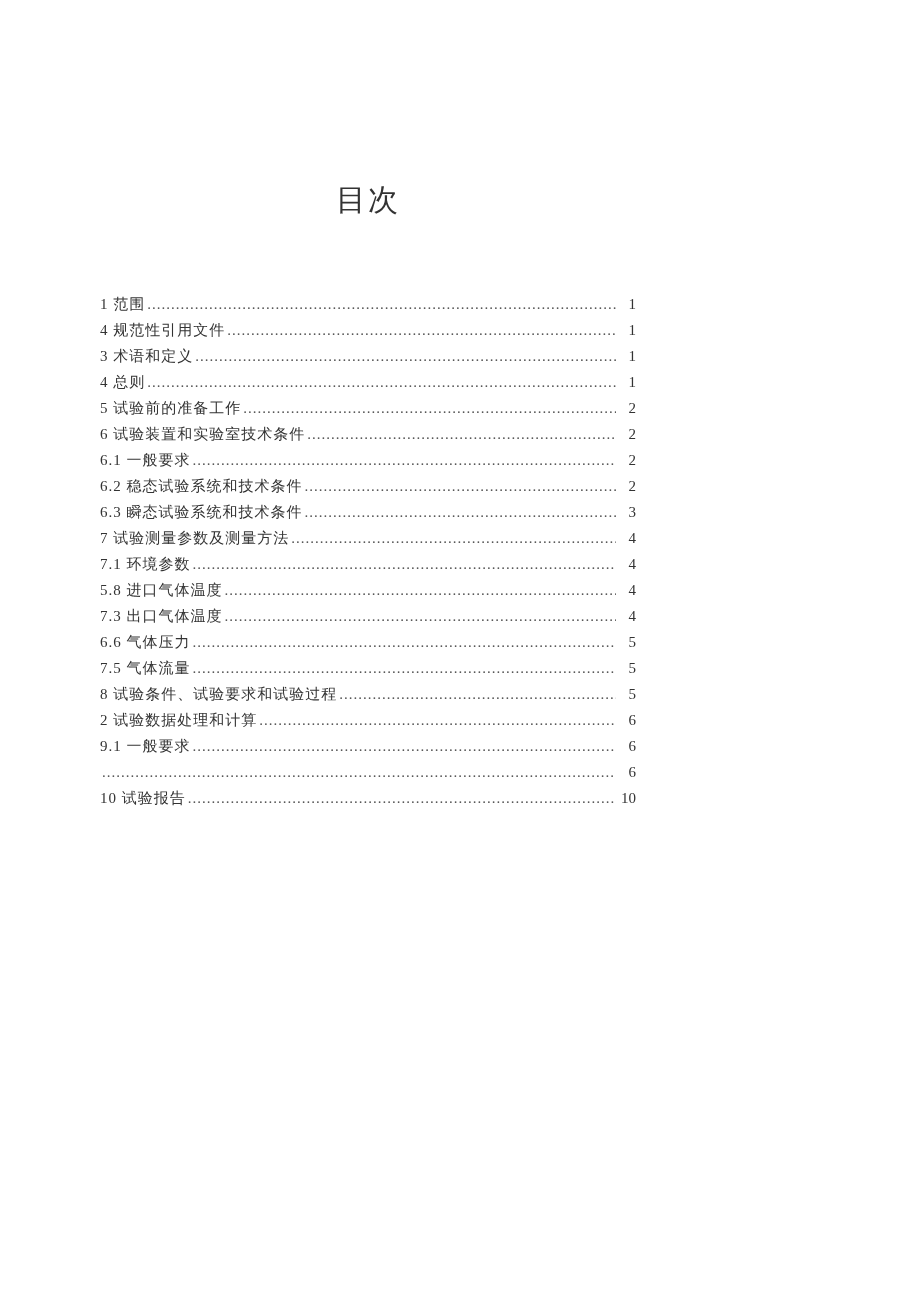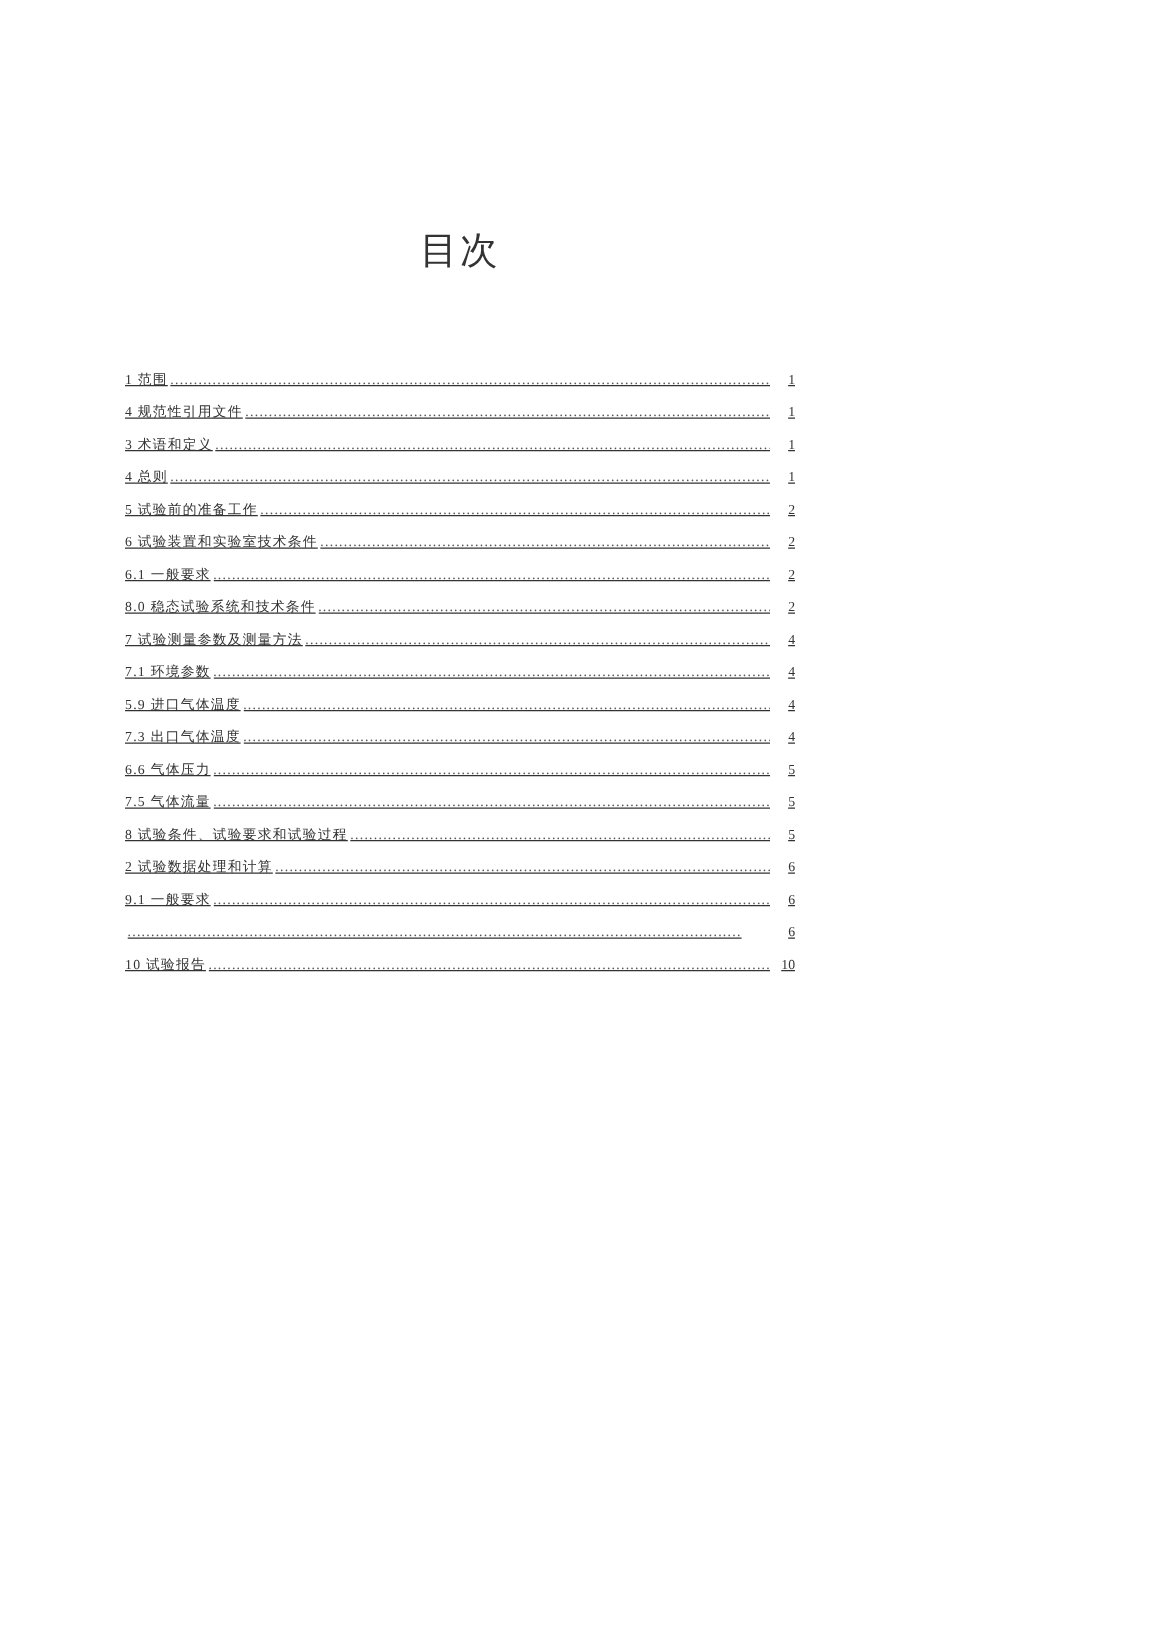--- a/index.html
+++ b/index.html
@@ -21,23 +21,22 @@
       position: relative;
     }
     .title {
       text-align: center;
       font-size: 30px;
       font-weight: normal;
       margin-bottom: 70px;
       letter-spacing: 2px;
     }
     .toc {
-      font-size: 11px;
+      font-size: 15px;
       line-height: 26px;
-      text-decoration: underline;
     }
     .toc-row {
       display: flex;
       align-items: baseline;
       white-space: nowrap;
       overflow: hidden;
     }
     .toc-label {
       flex: 0 0 auto;
       letter-spacing: 1px;
@@ -96,36 +95,41 @@
         <span class="toc-label">6 试验装置和实验室技术条件</span>
         <span class="toc-dots"></span>
         <span class="toc-page">2</span>
       </div>
       <div class="toc-row">
         <span class="toc-label">6.1  一般要求</span>
         <span class="toc-dots"></span>
         <span class="toc-page">2</span>
       </div>
       <div class="toc-row">
-        <span class="toc-label">8.0  稳态试验系统和技术条件</span>
+        <span class="toc-label">6.2  稳态试验系统和技术条件</span>
         <span class="toc-dots"></span>
         <span class="toc-page">2</span>
+      </div>
+      <div class="toc-row">
+        <span class="toc-label">6.3  瞬态试验系统和技术条件</span>
+        <span class="toc-dots"></span>
+        <span class="toc-page">3</span>
       </div>
       <div class="toc-row">
         <span class="toc-label">7 试验测量参数及测量方法</span>
         <span class="toc-dots"></span>
         <span class="toc-page">4</span>
       </div>
       <div class="toc-row">
         <span class="toc-label">7.1  环境参数</span>
         <span class="toc-dots"></span>
         <span class="toc-page">4</span>
       </div>
       <div class="toc-row">
-        <span class="toc-label">5.9  进口气体温度</span>
+        <span class="toc-label">5.8  进口气体温度</span>
         <span class="toc-dots"></span>
         <span class="toc-page">4</span>
       </div>
       <div class="toc-row">
         <span class="toc-label">7.3  出口气体温度</span>
         <span class="toc-dots"></span>
         <span class="toc-page">4</span>
       </div>
       <div class="toc-row">
         <span class="toc-label">6.6  气体压力</span>

